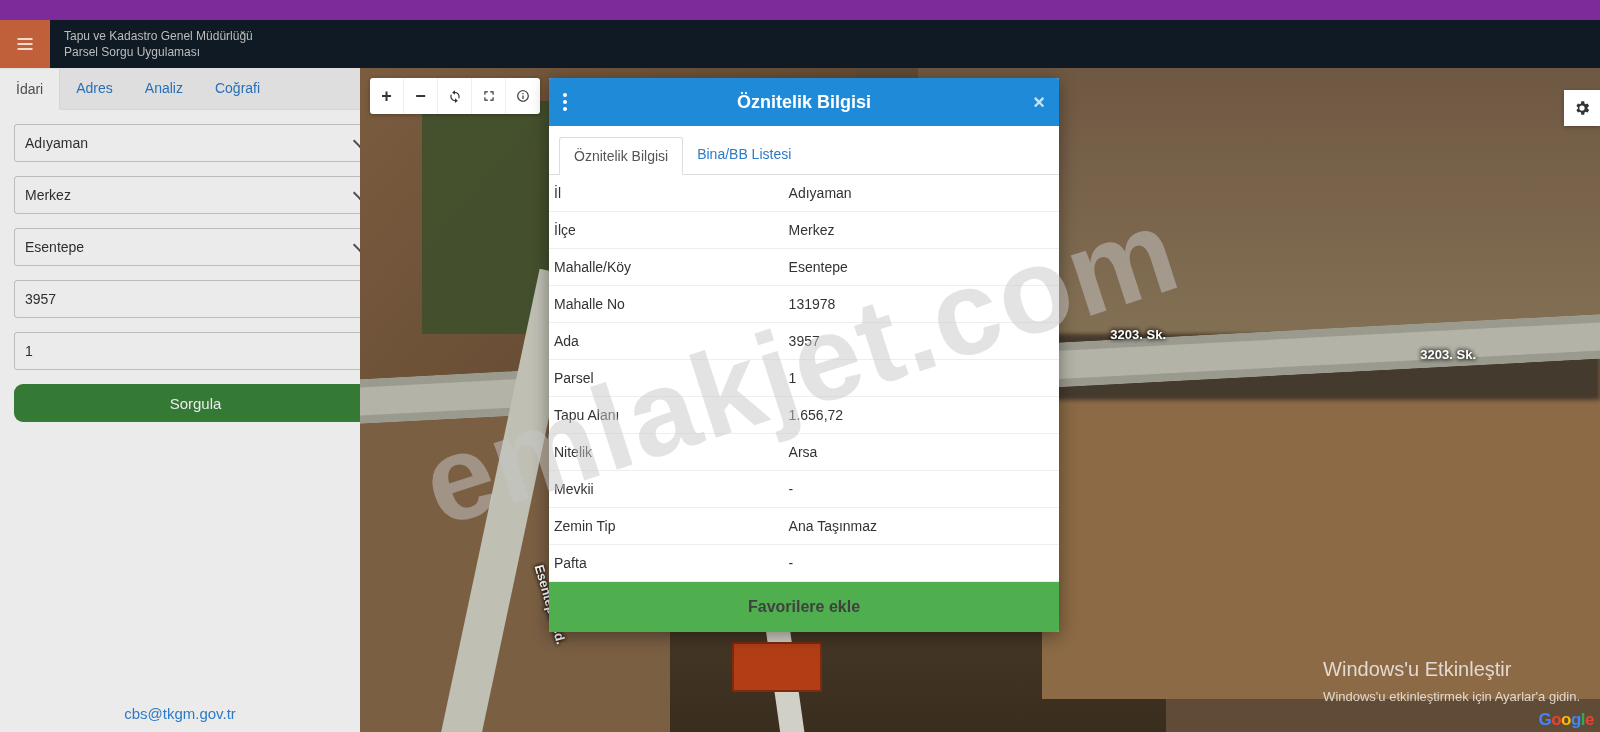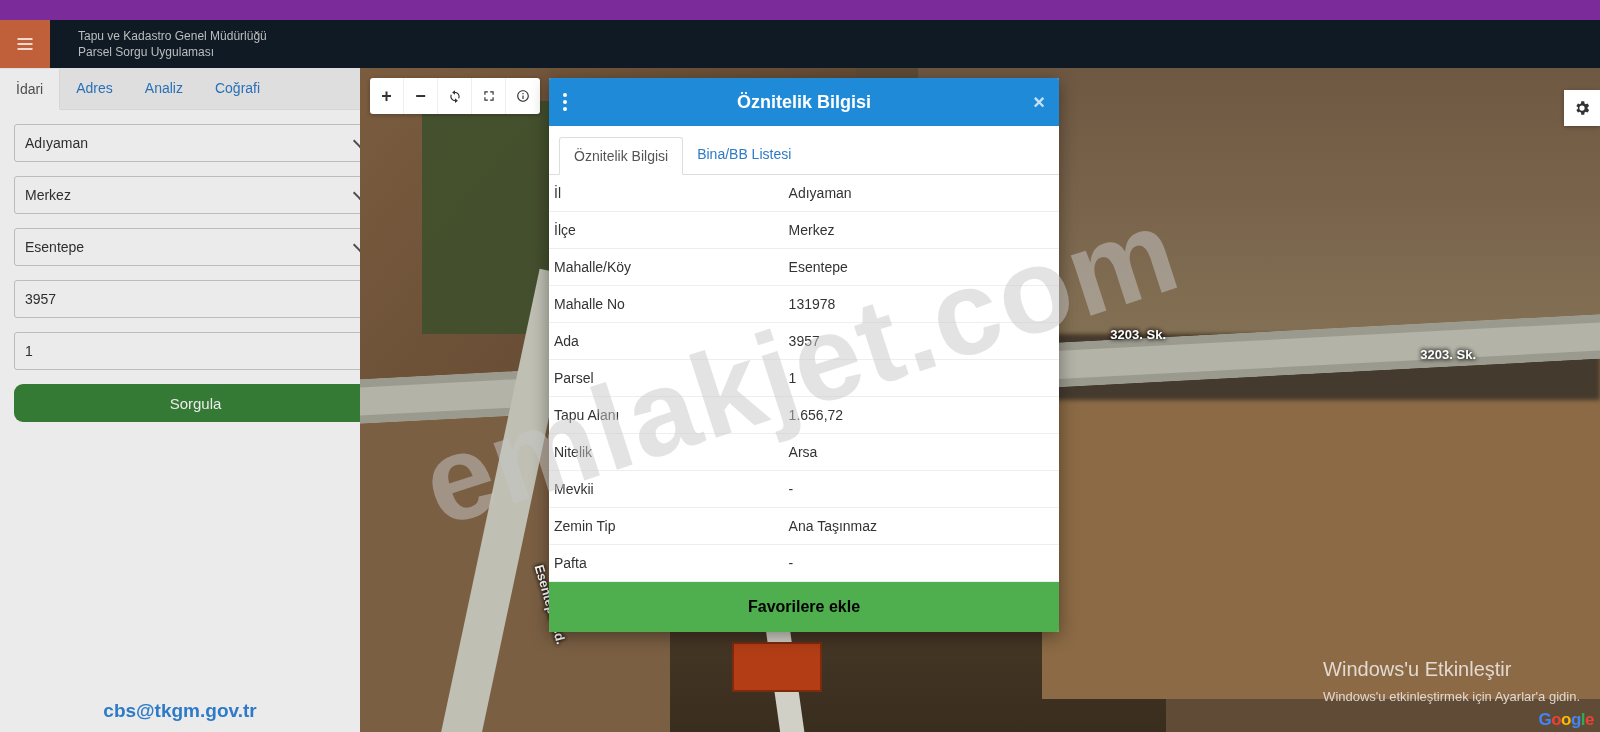--- a/index.html
+++ b/index.html
@@ -3,39 +3,39 @@
 <meta charset="utf-8">
 <style>
   * { box-sizing: border-box; margin: 0; padding: 0; }
   html, body { width: 100%; height: 100%; font-family: Arial, Helvetica, sans-serif; font-size: 14px; color: #333; overflow: hidden; }
   body { position: relative; width: 1600px; height: 732px; background: #fff; }
 
   
   .top-strip { position: absolute; top: 0; left: 0; right: 0; height: 20px; background: #7b2b9a; }
 
   
-  .app-header { position: absolute; top: 20px; left: 0; right: 0; height: 48px; background: #0f1a24; color: #fff; display: flex; align-items: stretch; gap: 14px; }
+  .app-header { position: absolute; top: 20px; left: 0; right: 0; height: 48px; background: #0f1a24; color: #fff; display: flex; align-items: stretch; }
   .hamburger-btn { width: 50px; background: #c0603a; display: flex; align-items: center; justify-content: center; cursor: pointer; }
   .hamburger-btn svg { width: 20px; height: 20px; fill: #fff; }
   .header-title-wrap { display: flex; flex-direction: column; justify-content: center; padding-left: 14px; font-size: 12px; color: #bdbdbd; }
   .header-title-wrap .line1 { margin-bottom: 2px; }
 
   
   .sidebar { position: absolute; top: 68px; left: 0; width: 392px; bottom: 0; background: #fff; border-right: 1px solid #d5d5d5; padding: 0; }
   .side-tabs { display: flex; border-bottom: 1px solid #e8e8e8; background: #f1f1f1; height: 42px; }
   .side-tab { padding: 12px 16px 10px 16px; font-size: 14px; color: #2d7ac8; cursor: pointer; background: #f1f1f1; }
   .side-tab.active { background: #fff; color: #555; border-right: 1px solid #e8e8e8; border-bottom: 2px solid transparent; position: relative; top: 1px; }
   .form-area { padding: 14px; }
   .form-row { margin-bottom: 14px; }
   .fake-select { width: 100%; height: 38px; border: 1px solid #ccc; border-radius: 3px; background: #fff; padding: 0 10px; font-size: 14px; color: #333; appearance: none; -webkit-appearance: none; position: relative; }
   .sel-wrap { position: relative; }
   .sel-wrap:after { content: ""; position: absolute; right: 12px; top: 50%; width: 8px; height: 8px; border-right: 2px solid #555; border-bottom: 2px solid #555; transform: translateY(-70%) rotate(45deg); pointer-events: none; }
   .fake-input { width: 100%; height: 38px; border: 1px solid #ccc; border-radius: 3px; background: #fff; padding: 0 10px; font-size: 14px; color: #333; }
   .sorgula-btn { width: 100%; height: 38px; background: #398439; color: #fff; border: none; border-radius: 9px; font-size: 15px; cursor: pointer; }
-  .footer-email { position: absolute; bottom: 10px; left: 0; width: 360px; text-align: center; color: #2d7ac8; font-size: 19px; font-weight: bold; }
+  .footer-email { position: absolute; bottom: 10px; left: 0; width: 360px; text-align: center; color: #2d7ac8; font-size: 15px; }
 
   
   .map-area { position: absolute; top: 68px; left: 360px; right: 0; bottom: 0; overflow: hidden; }
   .map-canvas { position: absolute; inset: 0; }
 
   
   .terrain { position: absolute; inset: 0; background: #5f4b36; }
   .patch { position: absolute; }
   .patch.a { top: 0; left: 0; width: 40%; height: 55%; background: linear-gradient(130deg,#7b5c3f,#58422d); }
   .patch.b { top: 5%; left: 5%; width: 12%; height: 35%; background: #3a4f2a; opacity: .8; }
@@ -66,21 +66,21 @@
   .modal-title { font-size: 18px; font-weight: 600; }
   .modal-menu { position: absolute; left: 14px; top: 50%; transform: translateY(-50%); cursor: pointer; }
   .modal-menu span { display: block; width: 4px; height: 4px; background: #fff; border-radius: 50%; margin: 3px 0; }
   .modal-close { position: absolute; right: 14px; top: 50%; transform: translateY(-50%); cursor: pointer; font-size: 20px; color: rgba(255,255,255,.75); font-weight: 700; line-height: 1; }
   .modal-tabs { display: flex; border-bottom: 1px solid #ddd; padding: 10px 10px 0 10px; background: #fff; }
   .modal-tab { padding: 10px 14px; font-size: 14px; color: #2d7ac8; cursor: pointer; }
   .modal-tab.active { color: #555; border: 1px solid #ddd; border-bottom: 1px solid #fff; border-radius: 3px 3px 0 0; position: relative; top: 1px; background: #fff; }
   .info-table { width: 100%; border-collapse: collapse; }
   .info-table td { padding: 10px 5px; font-size: 14px; color: #333; border-bottom: 1px solid #eee; }
   .info-table td.k { width: 46%; }
-  .fav-btn { display: block; width: 100%; height: 50px; background: #4fae4e; color: #000000; border: none; font-size: 16px; font-weight: 600; cursor: pointer; }
+  .fav-btn { display: block; width: 100%; height: 50px; background: #4fae4e; color: #404040; border: none; font-size: 16px; font-weight: 600; cursor: pointer; }
 
   
   .win-activate { position: absolute; right: 20px; bottom: 28px; text-align: left; color: rgba(255,255,255,.75); font-family: "Segoe UI", Arial, sans-serif; pointer-events: none; }
   .win-activate .wa1 { font-size: 20px; }
   .win-activate .wa2 { font-size: 13px; margin-top: 8px; }
   .google-logo { position: absolute; right: 6px; bottom: 2px; font-family: Arial; font-weight: 700; font-size: 17px; letter-spacing: -0.5px; }
   .google-logo span.g1{color:#4285F4}.google-logo span.g2{color:#EA4335}.google-logo span.g3{color:#FBBC05}.google-logo span.g4{color:#4285F4}.google-logo span.g5{color:#34A853}.google-logo span.g6{color:#EA4335}
 
   
   .sidebar-dim { position: absolute; top: 68px; left: 0; width: 360px; bottom: 0; background: rgba(0,0,0,.08); pointer-events: none; }

